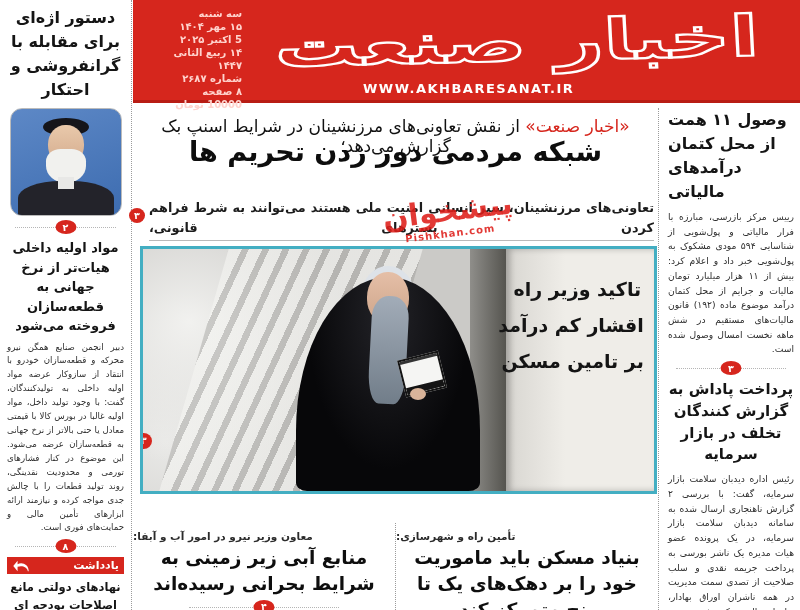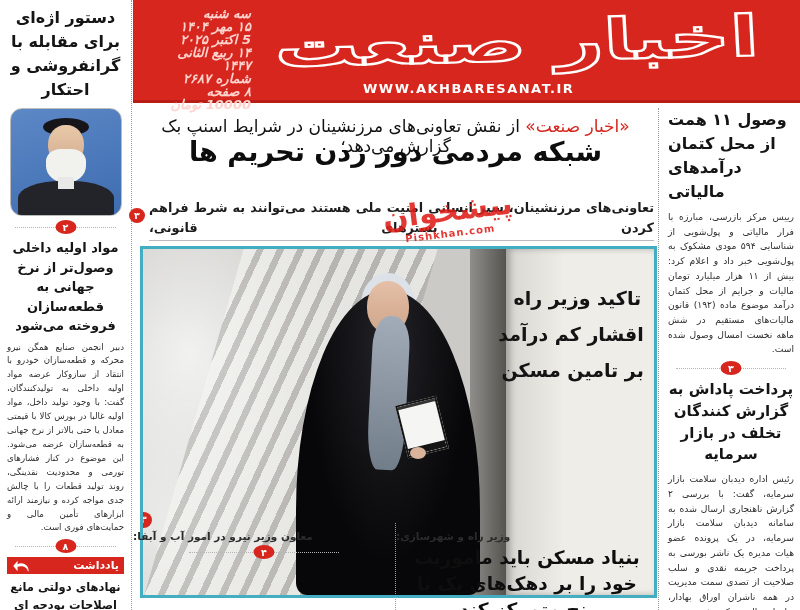--- a/index.html
+++ b/index.html
@@ -2,21 +2,21 @@
 <html lang="fa" dir="rtl"><head>
 <meta charset="utf-8">
 <style>
   * { margin:0; padding:0; box-sizing:border-box; }
   html,body { background:#e9e9e9; }
   body { font-family:"DejaVu Sans", sans-serif; }
   #canvas { position:relative; width:800px; height:610px; background:#fff; overflow:hidden; direction:rtl; color:#151515; margin:0 auto; }
 
   
   .masthead { position:absolute; left:133px; top:0; width:667px; height:103px; background:#d6261d; border-bottom:3px solid #b81c14; }
-  .dateblock { position:absolute; left:24px; top:7px; width:94px; text-align:right; color:#ffd3cd; font-size:13px; font-weight:bold; line-height:13px;font-style:italic; }
+  .dateblock { position:absolute; left:15px; top:7px; width:94px; text-align:right; color:#ffd3cd; font-size:10px; font-weight:bold; line-height:13px; }
   .logo-wrap { position:absolute; left:105px; right:5px; top:0; height:82px; display:flex; align-items:center; justify-content:center; overflow:hidden; }
   .logo-text { font-size:56px; font-weight:900; color:#d6261d; -webkit-text-stroke:2.2px #ffffff; transform:scaleX(1.5) rotate(-2deg); white-space:nowrap; text-shadow:0 0 1px #fff; }
   .site-url { position:absolute; bottom:4px; left:230px; width:310px; text-align:left; color:#fff; font-weight:bold; font-size:13px; letter-spacing:1.5px; direction:ltr; }
 
   
   .vsep { position:absolute; width:0; border-left:1px dotted #9b9b9b; }
   .vsep-left { left:131px; top:0; height:610px; }
   .vsep-right { left:658px; top:108px; height:502px; }
 
   
@@ -53,21 +53,21 @@
   .kicker .brand { color:#d6261d; }
   .main-headline { position:absolute; top:31px; left:0; right:0; text-align:center; font-size:27px; font-weight:900; color:#0d0d0d; line-height:1.35; white-space:nowrap; }
   .subhead { position:absolute; top:95px; left:16px; right:4px; font-size:12.8px; font-weight:700; color:#1c1c1c; }
   .subhead-line { border-bottom:1px solid #b9b9b9; padding-bottom:2px; margin-bottom:3px; text-align:justify; text-align-last:justify; line-height:1.55; }
   .subhead-marker { position:absolute; left:-4px; top:105px; width:16px; height:15px; border-radius:50%; background:#d6261d; color:#fff; font-size:9.5px; font-weight:bold; display:flex; align-items:center; justify-content:center; }
   .watermark { position:absolute; left:250px; top:90px; transform:rotate(-7deg); color:rgba(222,30,25,.88); text-align:center; z-index:5; pointer-events:none; }
   .watermark .fa { font-size:30px; font-weight:900; }
   .watermark .en { font-size:10px; font-weight:bold; direction:ltr; letter-spacing:1px; }
 
   
-  .photo-frame { position:absolute; top:143px; left:7px; right:1px; height:352px; border:3px solid #43aec2; background:#cbcac7; overflow:hidden; }
+  .photo-frame { position:absolute; top:143px; left:7px; right:1px; height:248px; border:3px solid #43aec2; background:#cbcac7; overflow:hidden; }
   .ph-smoke { position:absolute; left:0; top:0; width:45%; height:100%; background:radial-gradient(ellipse at 20% 30%, rgba(245,245,243,.9), rgba(203,202,199,0) 60%), radial-gradient(ellipse at 10% 80%, rgba(240,240,238,.8), rgba(203,202,199,0) 55%); }
   .ph-ladder { position:absolute; left:10%; top:0; width:38%; height:100%; background:repeating-linear-gradient(100deg, rgba(244,244,241,.85) 0 13px, rgba(150,149,146,.55) 13px 20px); transform:skewX(-16deg); opacity:.75; }
   .ph-door { position:absolute; right:29%; top:0; width:7%; height:100%; background:linear-gradient(90deg,#8f8e8a,#55544f); }
   .ph-wall { position:absolute; right:0; top:0; width:29%; height:100%; background:linear-gradient(90deg,#d8d6d1,#efede8 40%); box-shadow:inset 4px 0 6px rgba(0,0,0,.25); }
   .woman { position:absolute; left:30%; bottom:0; width:36%; height:97%; }
   .underscarf { position:absolute; top:4%; left:50%; transform:translateX(-50%); width:54px; height:62px; background:#dde2e8; border-radius:50%; }
   .chador { position:absolute; top:9%; left:0; right:0; bottom:0; background:radial-gradient(ellipse at 50% 18%, #232328, #070709 62%); border-radius:50% 50% 6% 6% / 72% 72% 4% 4%; }
   .w-face { position:absolute; top:6.5%; left:50%; transform:translateX(-50%); width:42px; height:52px; background:linear-gradient(#e5bfa7,#cda58a); border-radius:48%; z-index:2; }
   .w-scarf { position:absolute; top:17%; left:40%; width:20%; height:46%; background:linear-gradient(#a2acb8,#717d89); border-radius:45% 45% 30% 30%/ 20% 20% 30% 30%; transform:rotate(3deg); z-index:2; }
   .folders { position:absolute; top:42%; left:57%; width:23%; height:16%; background:#f5f5f3; border:2px solid #141414; box-shadow:inset 0 -7px 0 #141414, inset 0 3px 0 #333; transform:rotate(-14deg); z-index:3; }
@@ -116,21 +116,21 @@
       <div class="cleric-face"></div>
       <div class="cleric-beard"></div>
       <div class="cleric-robe"></div>
       <div class="cleric-collar"></div>
     </div>
 
     <div class="marker-row">
       <span class="marker-badge">۲</span>
     </div>
 
-    <div class="lc-second-headline">مواد اولیه داخلی وصول‌تر از نرخ جهانی به قطعه‌سازان فروخته می‌شود</div>
+    <div class="lc-second-headline">مواد اولیه داخلی هیات‌تر از نرخ جهانی به قطعه‌سازان فروخته می‌شود</div>
     <div class="lc-body">دبیر انجمن صنایع همگن نیرو محرکه و قطعه‌سازان خودرو با انتقاد از سازوکار عرضه مواد اولیه داخلی به تولیدکنندگان، گفت: با وجود تولید داخل، مواد اولیه غالبا در بورس کالا با قیمتی معادل یا حتی بالاتر از نرخ جهانی به قطعه‌سازان عرضه می‌شود. این موضوع در کنار فشارهای تورمی و محدودیت نقدینگی، روند تولید قطعات را با چالش جدی مواجه کرده و نیازمند ارائه ابزارهای تأمین مالی و حمایت‌های فوری است.</div>
 
     <div class="marker-row">
       <span class="marker-badge">۸</span>
     </div>
 
     <div class="section-bar">
       <span>یادداشت</span>
       <span class="arrow-icon">
         <svg viewBox="0 0 20 14">
@@ -177,26 +177,27 @@
       <div class="photo-caption">
         <div>تاکید وزیر راه</div>
         <div>اقشار کم درآمد</div>
         <div>بر تامین مسکن</div>
       </div>
       <div class="photo-marker">۳</div>
     </div>
 
     <div class="bottom-row">
       <div class="bbox housing">
-        <div class="bbox-kicker">وزیر راه و شهرسازی:</div>
+        <div class="bbox-kicker">تأمین راه و شهرسازی:</div>
         <div class="bbox-headline">بنیاد مسکن باید ماموریت خود را بر دهک‌های یک تا پنج متمرکز کند</div>
 
       </div>
       <div class="bbox water">
         <div class="bbox-kicker">معاون وزیر نیرو در امور آب و آبفا:</div>
+        <div class="bbox-headline">منابع آبی زیر زمینی به شرایط بحرانی رسیده‌اند</div>
         <div class="marker-row">
           <span class="marker-badge">۴</span>
         </div>
       </div>
     </div>
   </div>
 
   <div class="right-col">
     <div class="rc-headline1">وصول ۱۱ همت از محل کتمان درآمدهای مالیاتی</div>
     <div class="rc-body">رییس مرکز بازرسی، مبارزه با فرار مالیاتی و پول‌شویی از شناسایی ۵۹۴ مودی مشکوک به پول‌شویی خبر داد و اعلام کرد: بیش از ۱۱ هزار میلیارد تومان مالیات و جرایم از محل کتمان درآمد موضوع ماده (۱۹۲) قانون مالیات‌های مستقیم در شش ماهه نخست امسال وصول شده است.</div>

